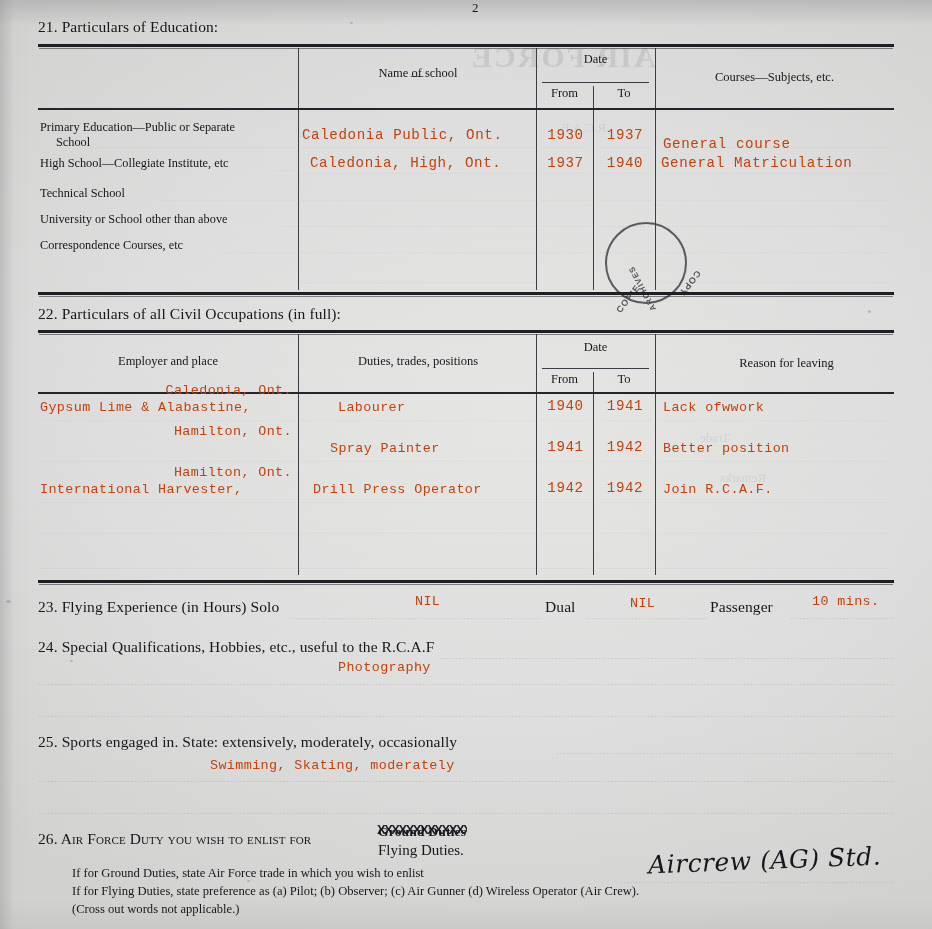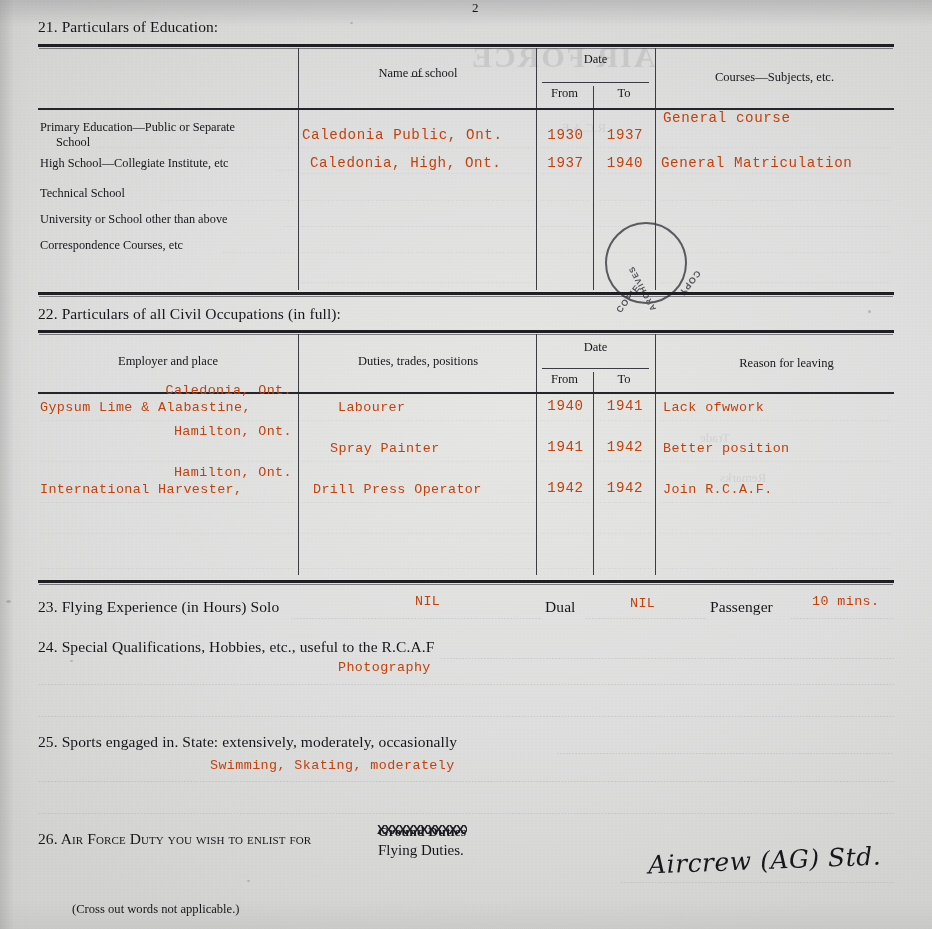--- a/index.html
+++ b/index.html
@@ -146,21 +146,21 @@
 
   <div class="pg printed rowlbl" style="left:40px;top:120px;">Primary Education—Public or Separate</div>
   <div class="pg printed rowlbl" style="left:56px;top:135px;text-align:right;">School</div>
   <div class="dots dense" style="left:90px;top:147px;width:205px;"></div>
   <div class="dots dense" style="left:300px;top:147px;width:235px;"></div>
   <div class="pg typed" style="left:302px;top:127px;">Caledonia Public, Ont.</div>
   <div class="pg typed ctr" style="left:538px;top:127px;width:55px;">1930</div>
   <div class="dots dense" style="left:540px;top:147px;width:51px;"></div>
   <div class="pg typed ctr" style="left:595px;top:127px;width:60px;">1937</div>
   <div class="dots dense" style="left:597px;top:147px;width:56px;"></div>
-  <div class="pg typed" style="left:663px;top:110px;">General course</div>
+  <div class="pg typed" style="left:663px;top:136px;">General course</div>
   <div class="dots dense" style="left:659px;top:147px;width:233px;"></div>
 
   <div class="pg printed rowlbl" style="left:40px;top:156px;">High School—Collegiate Institute, etc</div>
   <div class="dots dense" style="left:275px;top:170px;width:20px;"></div>
   <div class="pg typed" style="left:310px;top:155px;">Caledonia, High, Ont.</div>
   <div class="dots dense" style="left:300px;top:173px;width:235px;"></div>
   <div class="pg typed ctr" style="left:538px;top:155px;width:55px;">1937</div>
   <div class="dots dense" style="left:540px;top:173px;width:51px;"></div>
   <div class="pg typed ctr" style="left:595px;top:155px;width:60px;">1940</div>
   <div class="dots dense" style="left:597px;top:173px;width:56px;"></div>
@@ -291,19 +291,21 @@
 
   <div class="pg printed hdg sc" style="left:38px;top:830px;">26.  Air Force Duty you wish to enlist for</div>
   <div class="pg printed" style="left:378px;top:824px;font-size:13.5px;font-weight:700;">
     <span class="struck">
       <span>Ground Duties</span>
       <span class="xs">XXXXXXXXXXXXX</span>
     </span>
   </div>
   <div class="pg printed" style="left:378px;top:842px;font-size:15px;">Flying Duties.</div>
 
+  <div class="pg printed small" style="left:72px;top:866px;">If for Ground Duties, state Air Force trade in which you wish to enlist</div>
   <div class="dots" style="left:620px;top:882px;width:274px;"></div>
   <div class="hand" style="left:648px;top:846px;">Aircrew (AG) Std.</div>
 
+  <div class="pg printed small" style="left:72px;top:884px;">If for Flying Duties, state preference as (a)  Pilot;  (b) Observer;  (c) Air Gunner (d) Wireless Operator (Air Crew).</div>
   <div class="pg printed small" style="left:72px;top:902px;">(Cross out words not applicable.)</div>
 
 </div>
 <div id="grain"></div>
 
 </body></html>

